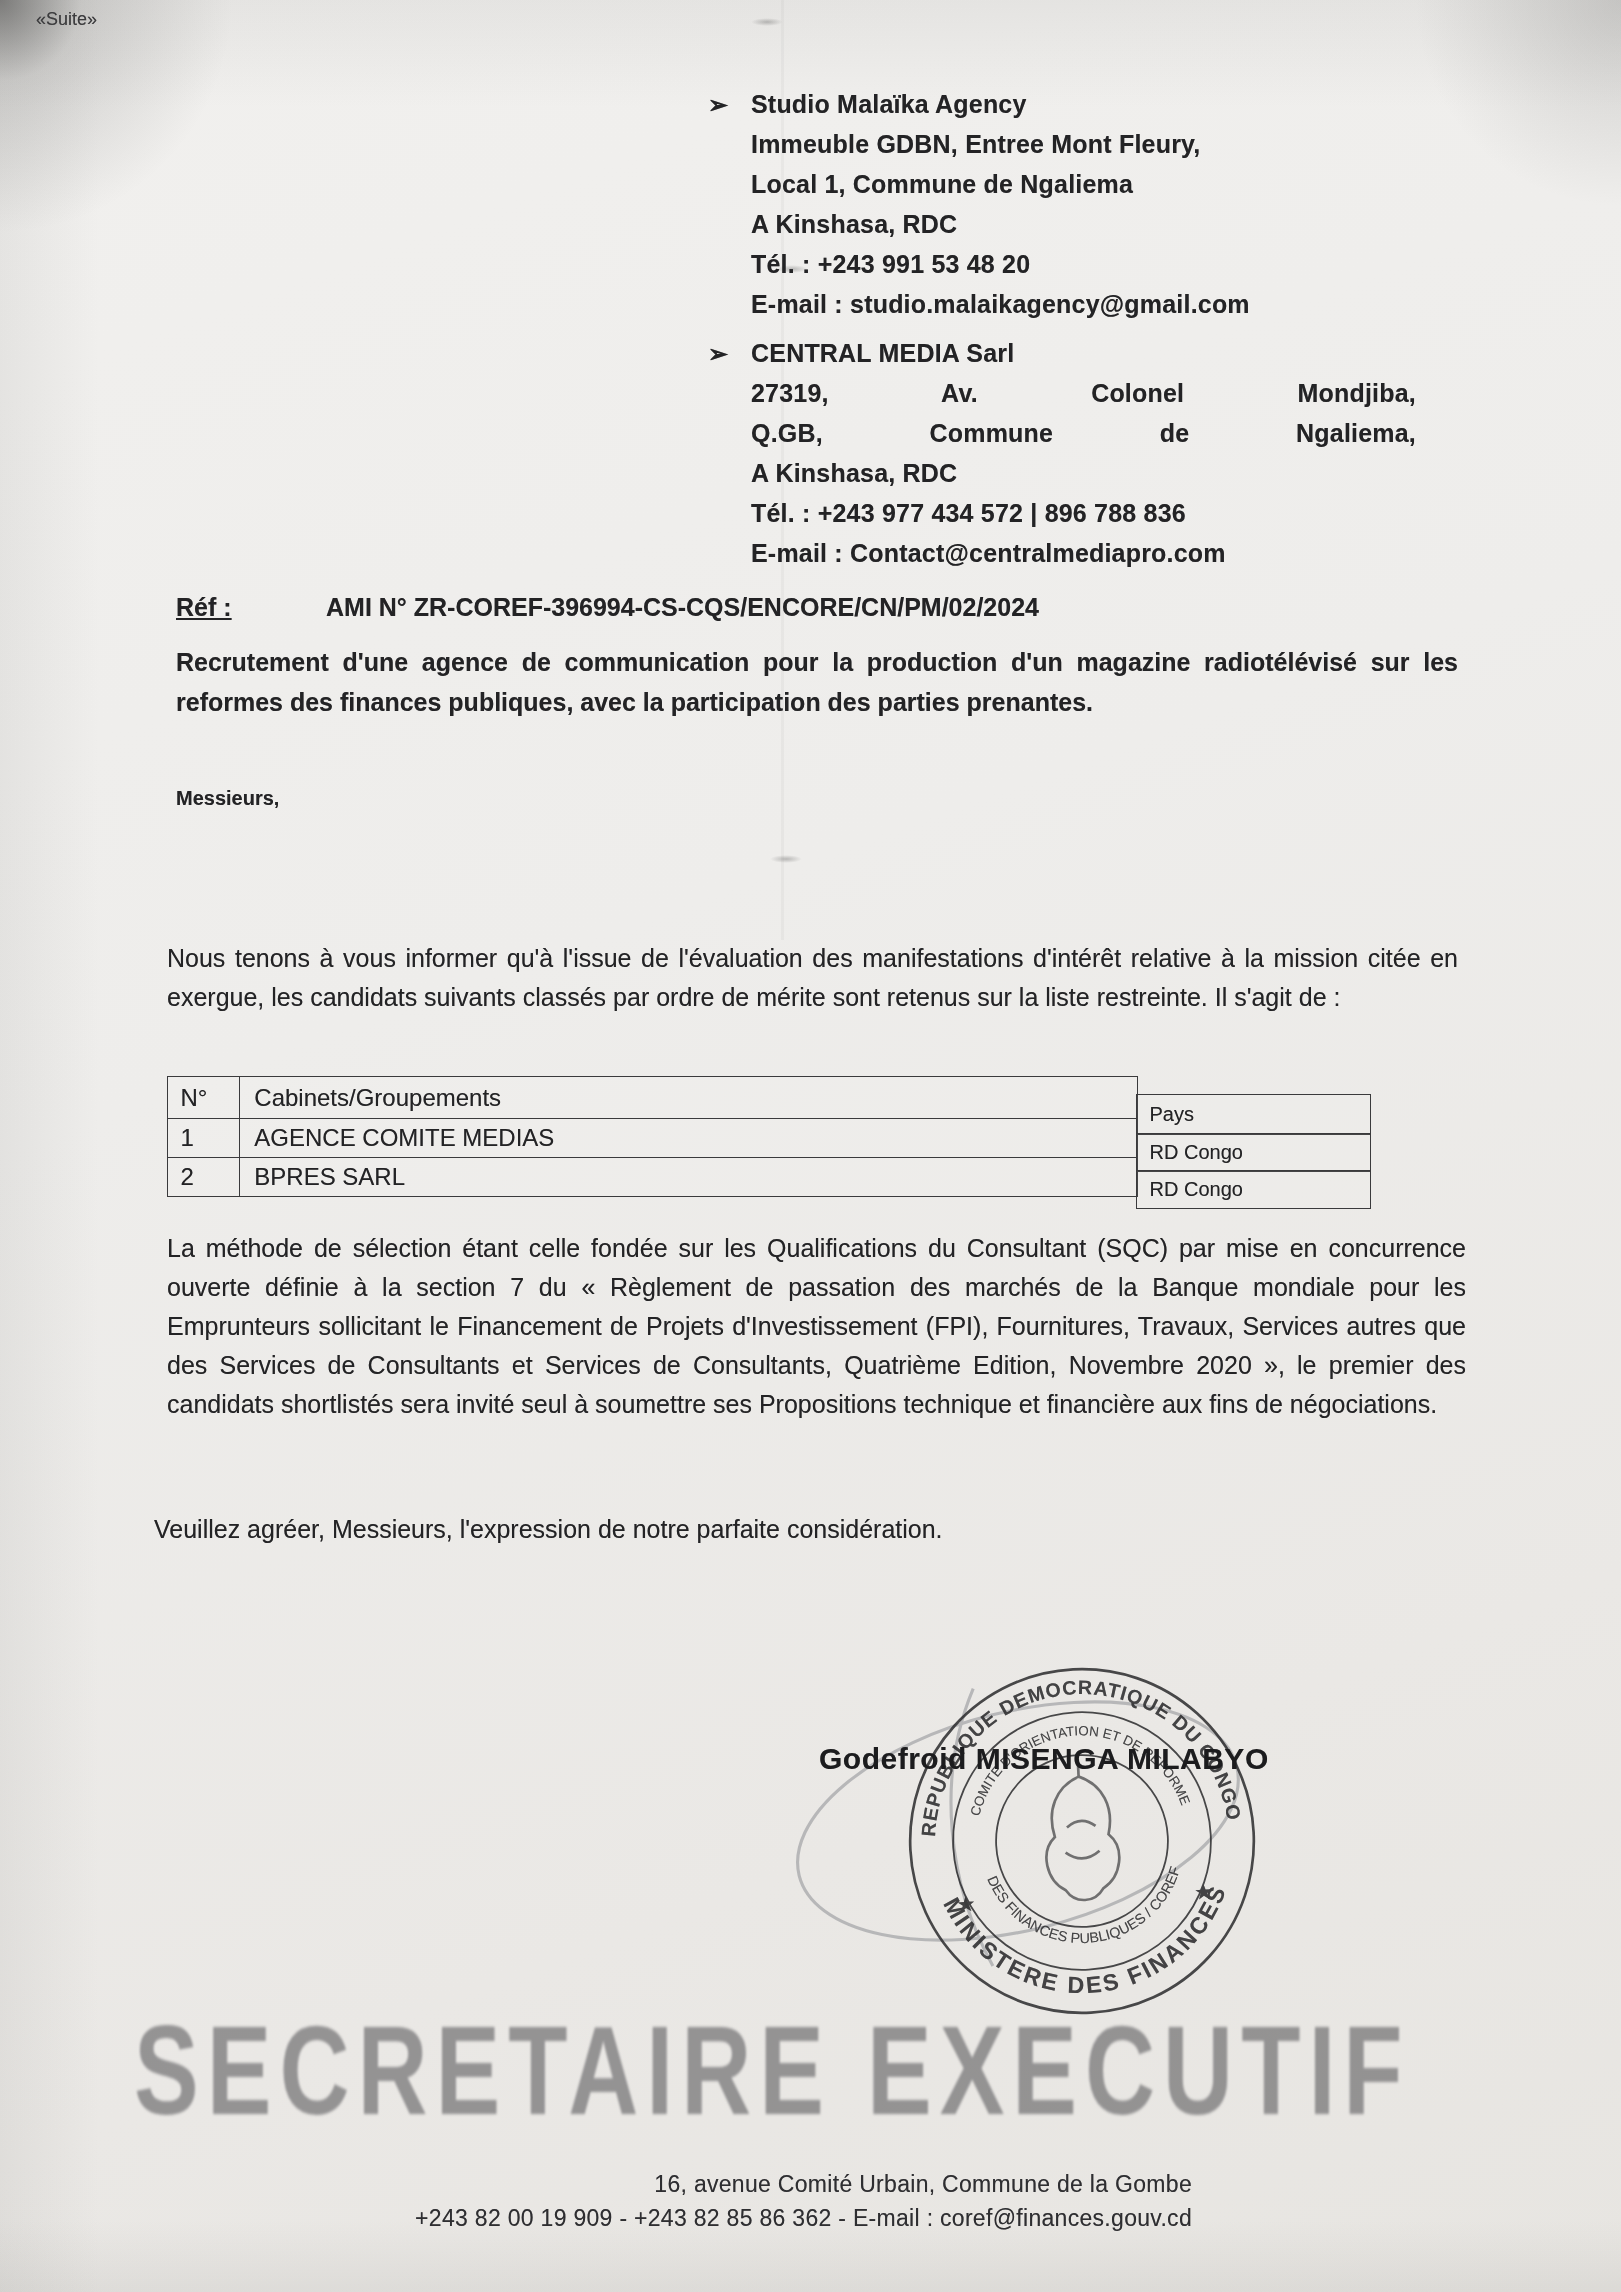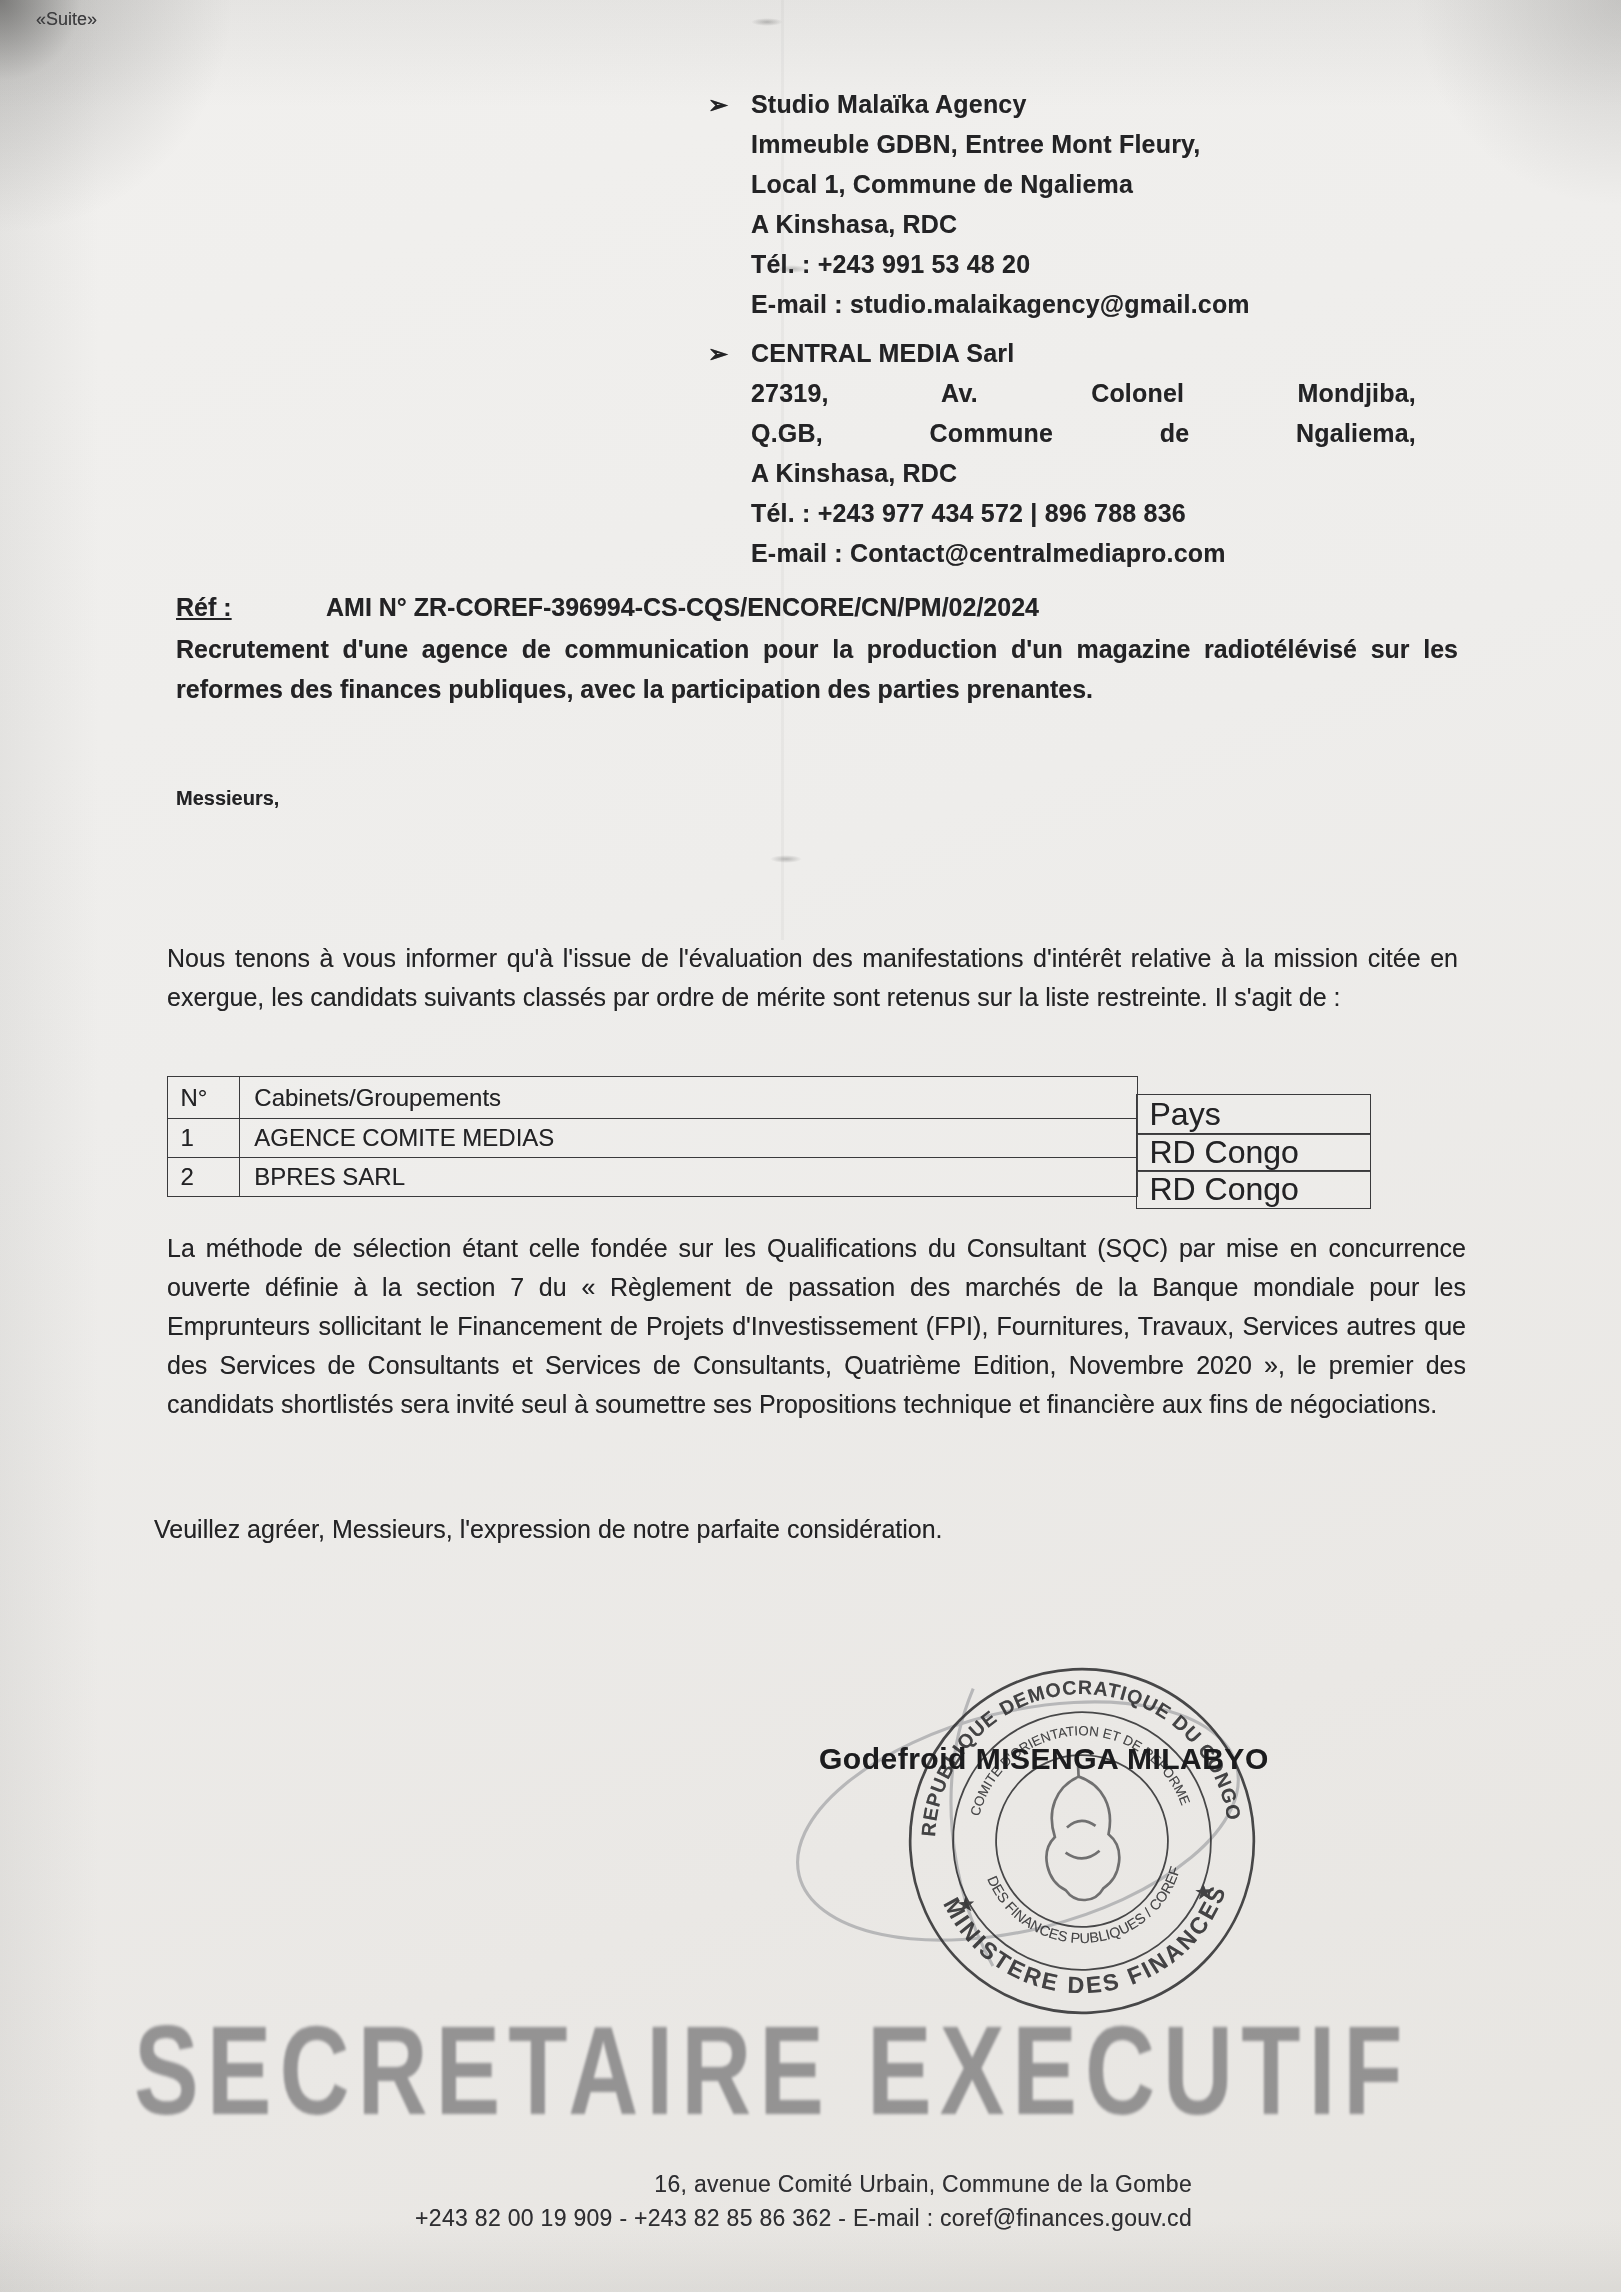--- a/index.html
+++ b/index.html
@@ -31,35 +31,35 @@
   .suite{left:36px;top:9px;font-size:18px;color:#3c3c3e}
 
   .recipient{font-weight:700;font-size:25px;line-height:40px;letter-spacing:0.2px}
   .r1{left:751px;top:84px;width:645px}
   .r2{left:751px;top:333px;width:665px}
   .bullet{position:absolute;left:-43px;top:0.9px;font-size:24px}
   .jl{width:665px;text-align:justify;text-align-last:justify}
 
   .subject{left:176px;top:587px;width:1299px;font-weight:700;font-size:25px;line-height:40px}
   .ref-label{display:inline-block;width:150px}
-  .ref-object{width:1282px;text-align:justify;margin-top:2px}
+  .ref-object{width:1282px;text-align:justify;margin-top:15px}
 
   .salutation{left:176px;top:787px;font-size:20px;font-weight:700}
 
   .intro{left:167px;top:939px;width:1291px}
 
   .tbl-left{left:167px;top:1076px;width:971px;border:1.8px solid #3a3a3c;background:rgba(255,255,255,.06)}
   .trow{display:flex;height:39px}
   .trow.th{height:41px}
   .trow + .trow{border-top:1.8px solid #3a3a3c}
   .cell{display:flex;align-items:center;font-size:24px}
   .c-num{width:72px;border-right:1.8px solid #3a3a3c;padding-left:12.5px}
   .c-cab{flex:1;padding-left:14.3px}
   .tbl-pays{left:1136px;top:1094px;width:235px}
-  .pcell{height:39px;border:1.8px solid #3a3a3c;display:flex;align-items:center;padding-left:12.5px;font-size:32px;margin-top:-1.8px;background:rgba(255,255,255,.05)}
+  .pcell{height:39px;border:1.8px solid #3a3a3c;display:flex;align-items:center;padding-left:12.5px;font-size:20px;margin-top:-1.8px;background:rgba(255,255,255,.05)}
   .pcell.first{margin-top:0;height:41px}
 
   .method{left:167px;top:1229px;width:1299px}
   .closing{left:154px;top:1510px;width:1299px}
 
   .sig-name{left:819px;top:1742px;font-size:30px;font-weight:700;letter-spacing:0.5px;color:#1c1c1e;z-index:6}
   .stamp{z-index:5;opacity:.86;transform:rotate(-3deg)}
   .sigstrokes{z-index:4}
 
   .watermark{

